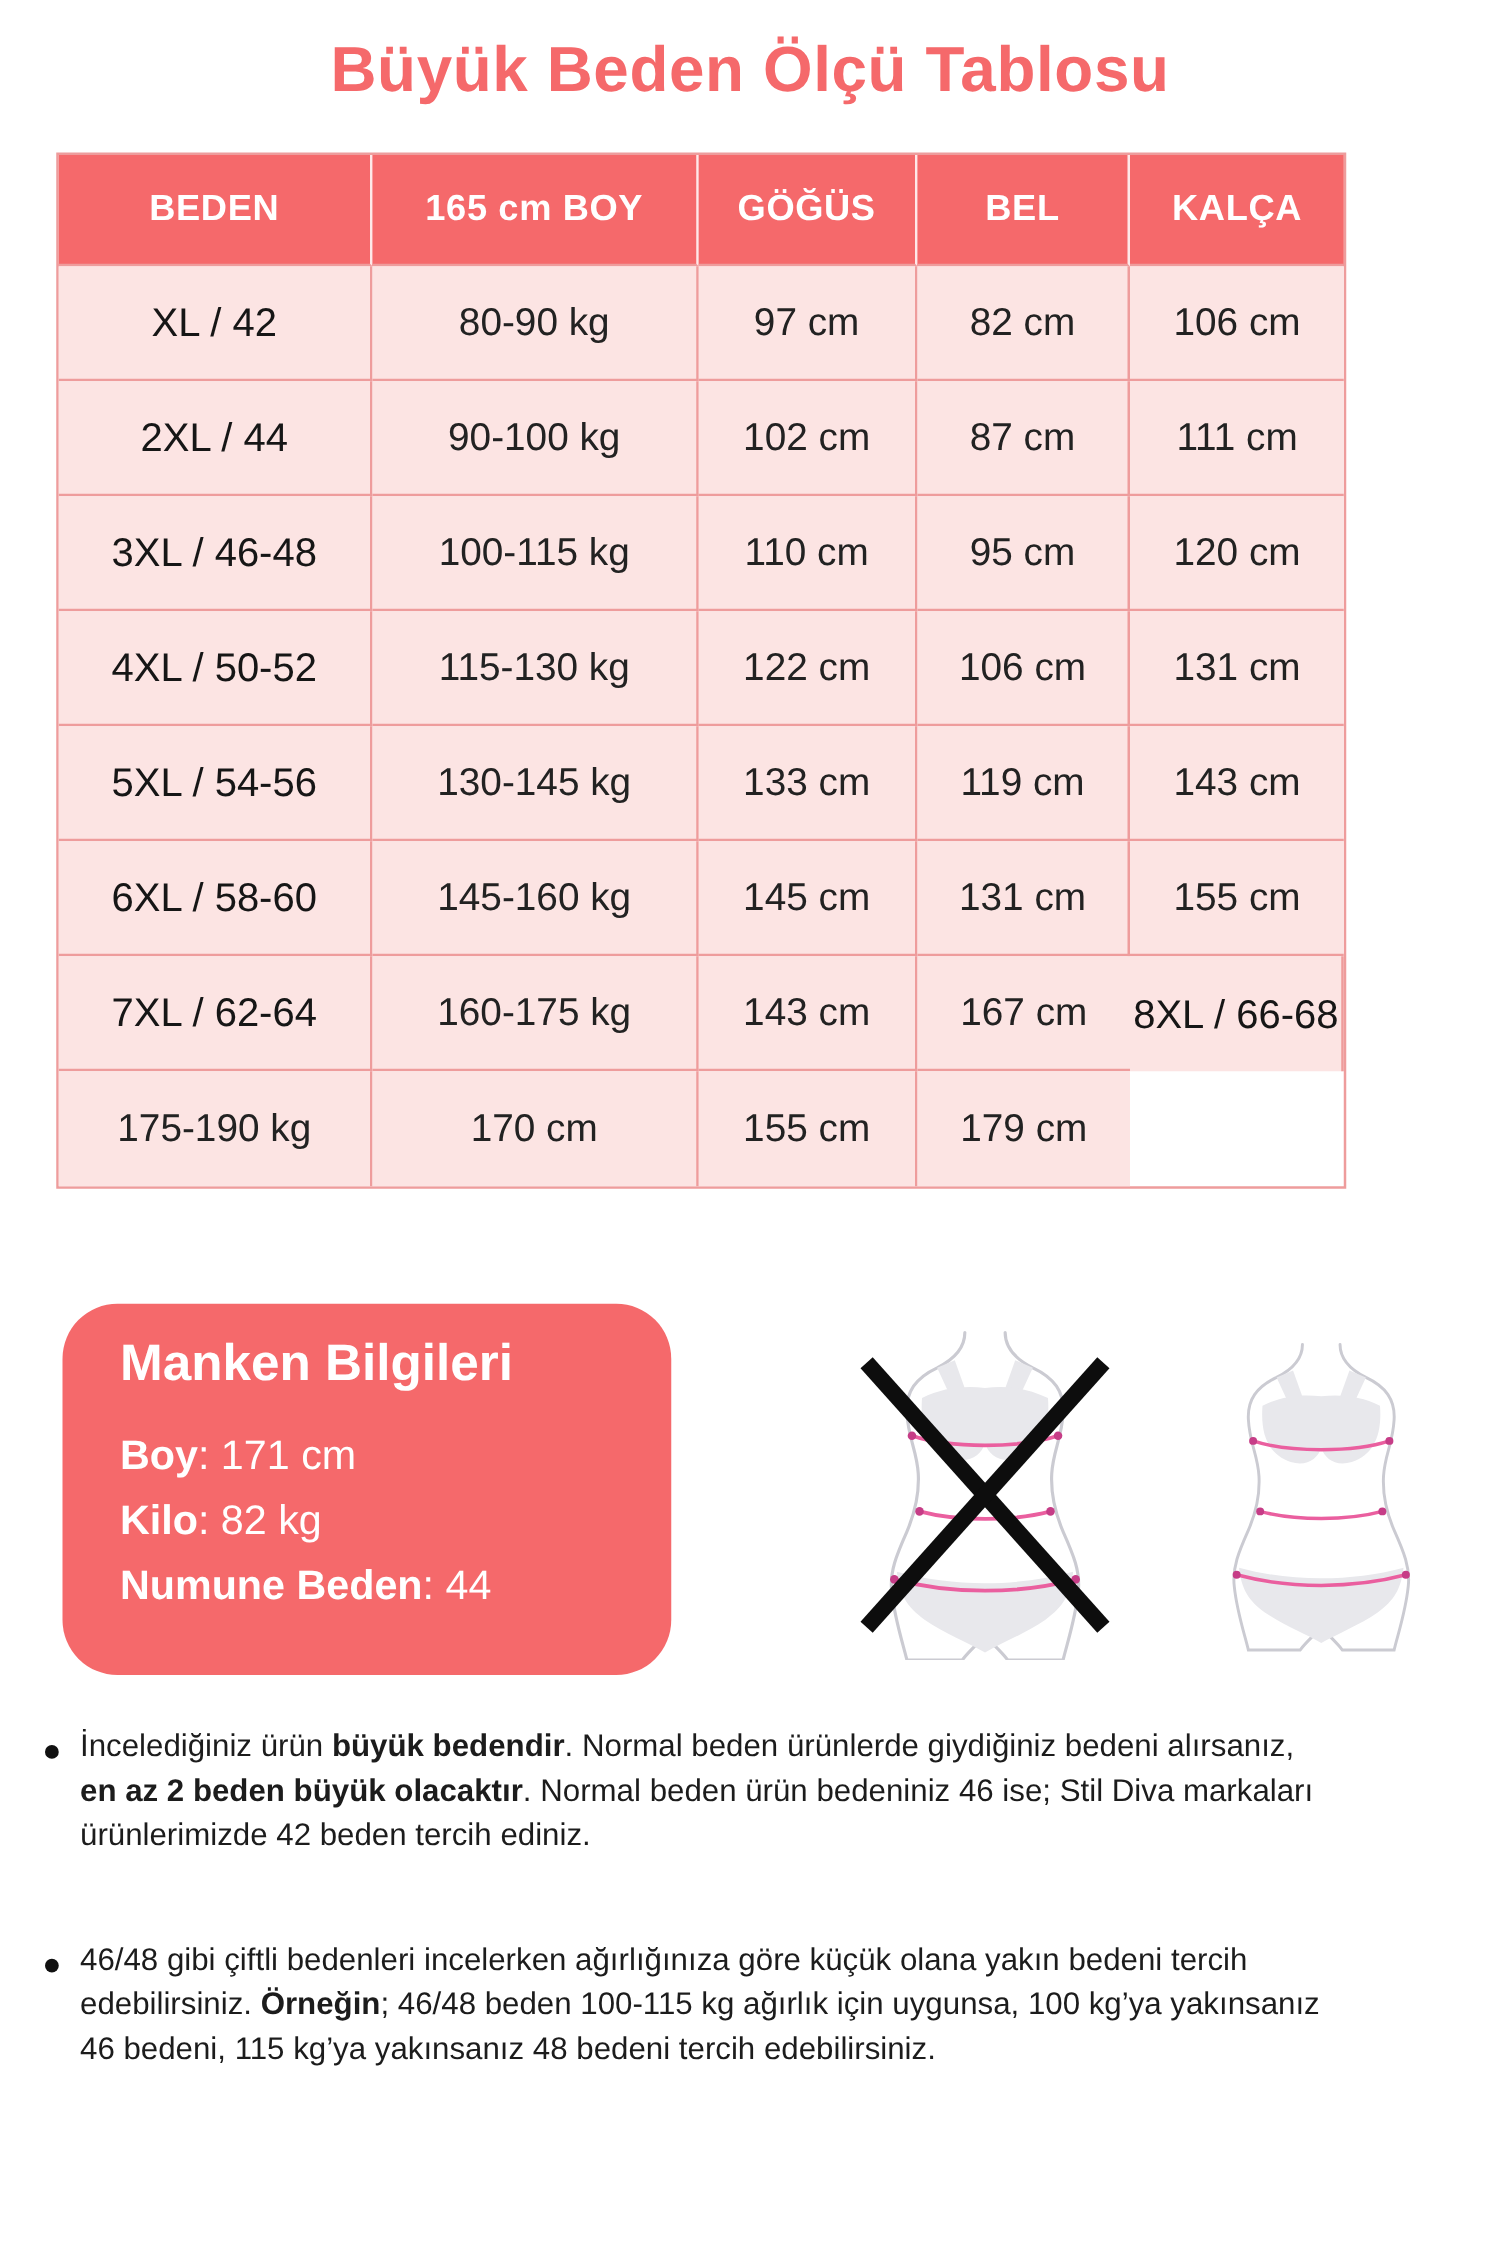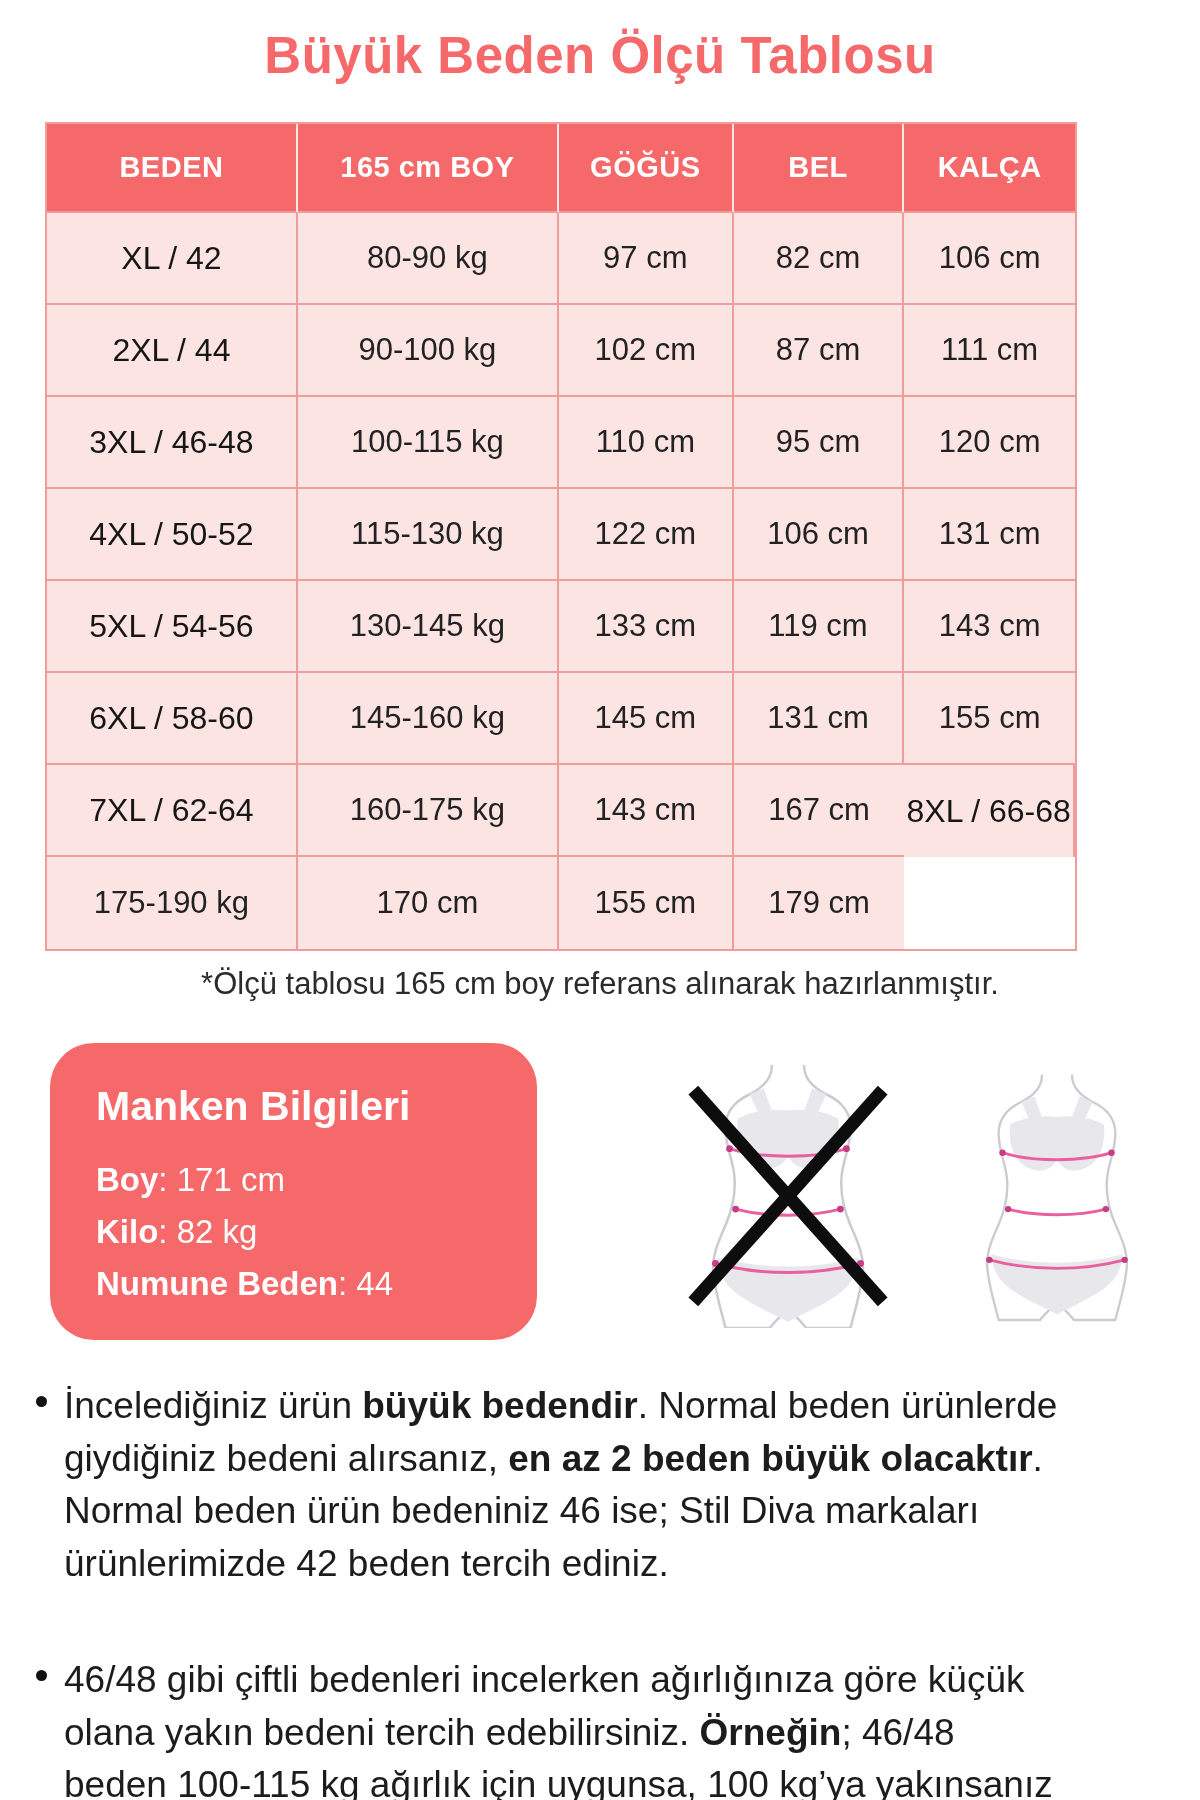--- a/index.html
+++ b/index.html
@@ -42,36 +42,36 @@
   
   .footnote {
     position:absolute; top:966px; left:0; width:100%;
     text-align:center; font-size:31px; color:#2b2b2b;
   }
 
   
   .model-box {
     position:absolute; left:50px; top:1043px; width:487px; height:297px;
     background:var(--accent,#F5696B); border-radius:44px;
-    color:#fff; padding:40px 30px 0 46px;
+    color:#fff; padding:24px 30px 0 46px;
   }
   .model-title { font-size:41px; font-weight:bold; margin-bottom:24px; }
   .model-item { font-size:33px; line-height:1.58; }
   .model-item b { font-weight:bold; }
 
   
   .fig { position:absolute; }
   .fig-left  { left:685px; top:1060px; width:206px; height:268px; }
   .fig-right { left:963px; top:1066px; width:188px; height:258px; }
 
   
   .notes { position:absolute; left:30px; top:1380px; width:1150px; }
   .bullet { display:flex; align-items:flex-start; margin-bottom:64px; }
   .dot { flex:0 0 auto; width:11px; height:11px; border-radius:50%; background:#111; margin:16px 17px 0 6px; }
-  .bullet-text { font-size:37px; line-height:1.42; color:#1c1c1c; max-width:1000px; }
+  .bullet-text { font-size:25px; line-height:1.42; color:#1c1c1c; max-width:1000px; }
   .bullet-text b { font-weight:bold; }
 
   .svgdefs { position:absolute; width:0; height:0; overflow:hidden; }
 </style>
 </head>
 <body>
 
 <svg class="svgdefs" aria-hidden="true">
   <defs>
     <g id="torsoShape">
@@ -142,21 +142,20 @@
       <div class="cell">160-175 kg</div>
       <div class="cell">143 cm</div>
       <div class="cell lastcol">167 cm</div>
       <div class="cell c0 lastrow">8XL / 66-68</div>
       <div class="cell lastrow">175-190 kg</div>
       <div class="cell lastrow">170 cm</div>
       <div class="cell lastrow">155 cm</div>
       <div class="cell lastcol lastrow">179 cm</div>
     </div>
 
-  <div class="footnote">*Ölçü tablosu 165 cm boy referans alınarak hazırlanmıştır.</div>
 
   <div class="model-box">
     <div class="model-title">Manken Bilgileri</div>
     <div id="modelItems">
         <div class="model-item"><b>Boy</b>: 171 cm</div>
         <div class="model-item"><b>Kilo</b>: 82 kg</div>
         <div class="model-item"><b>Numune Beden</b>: 44</div>
       </div>
   </div>
 

